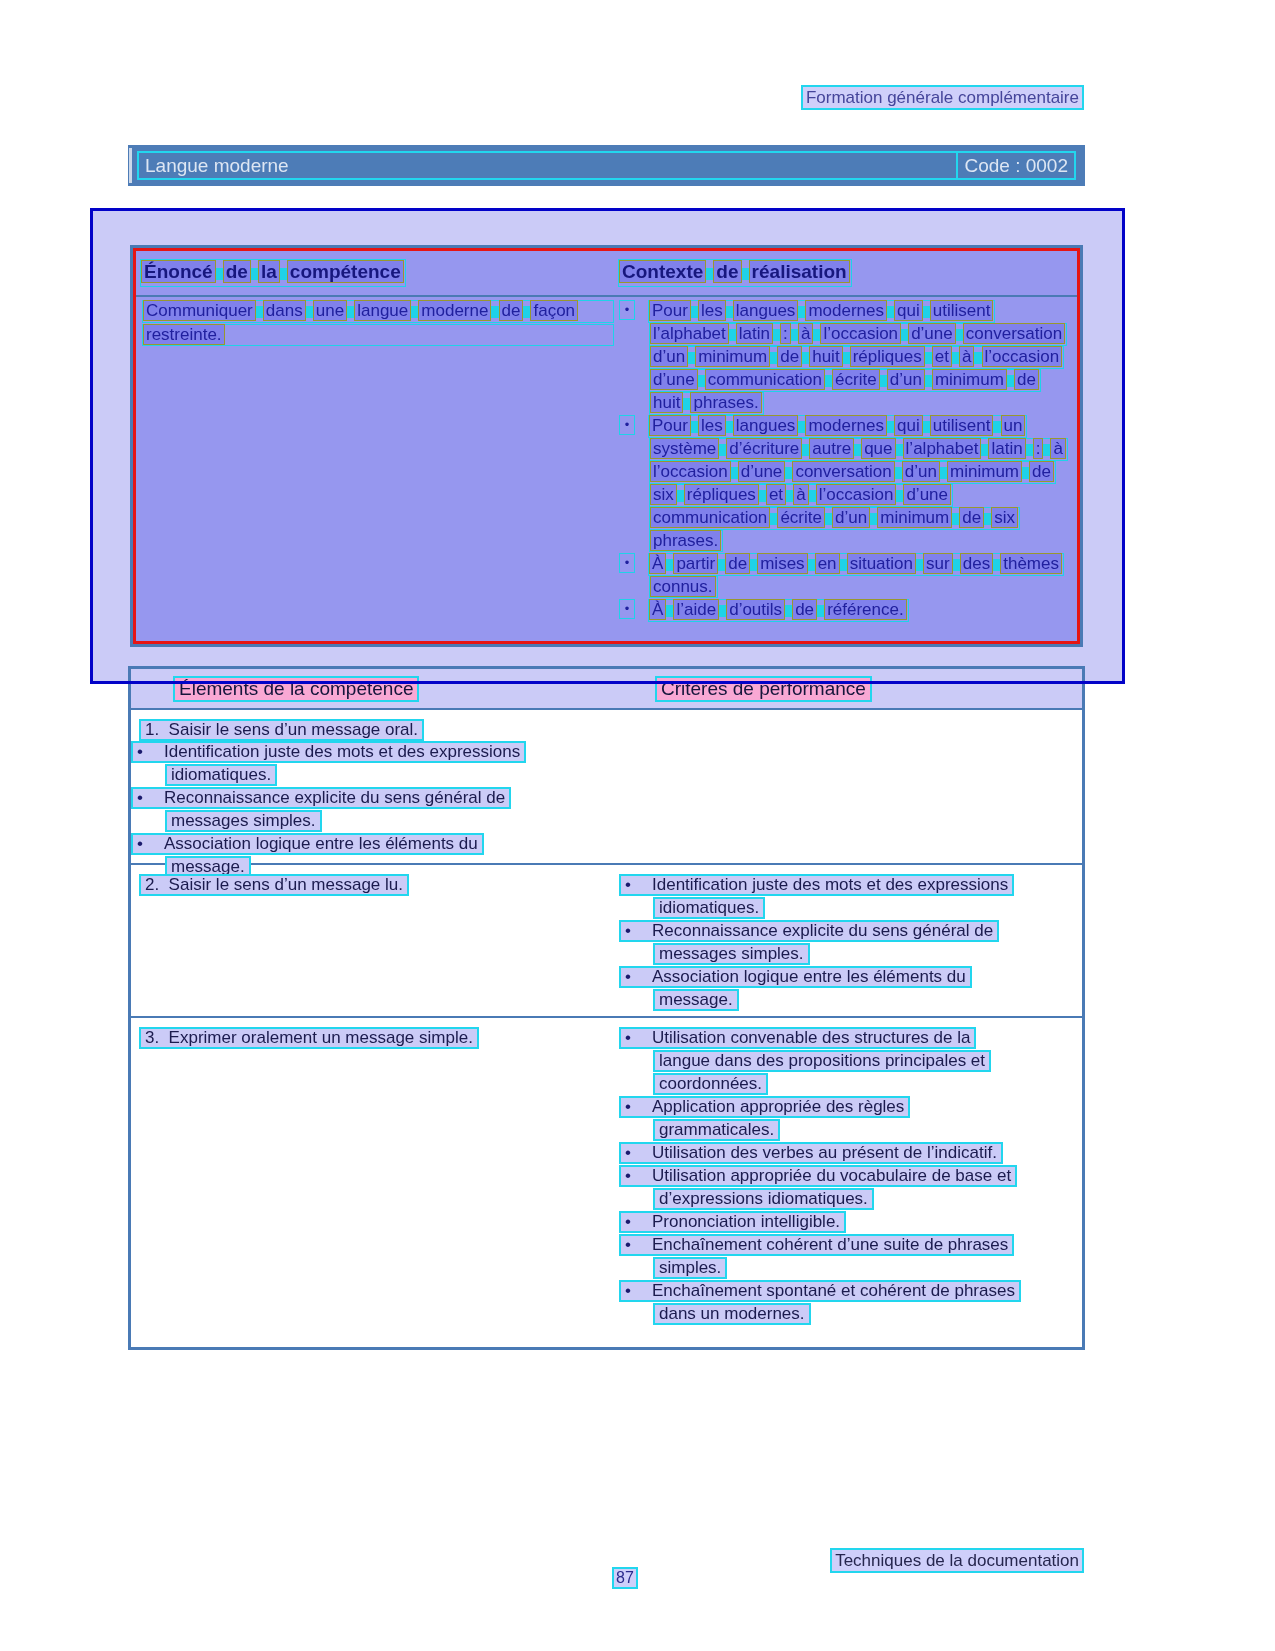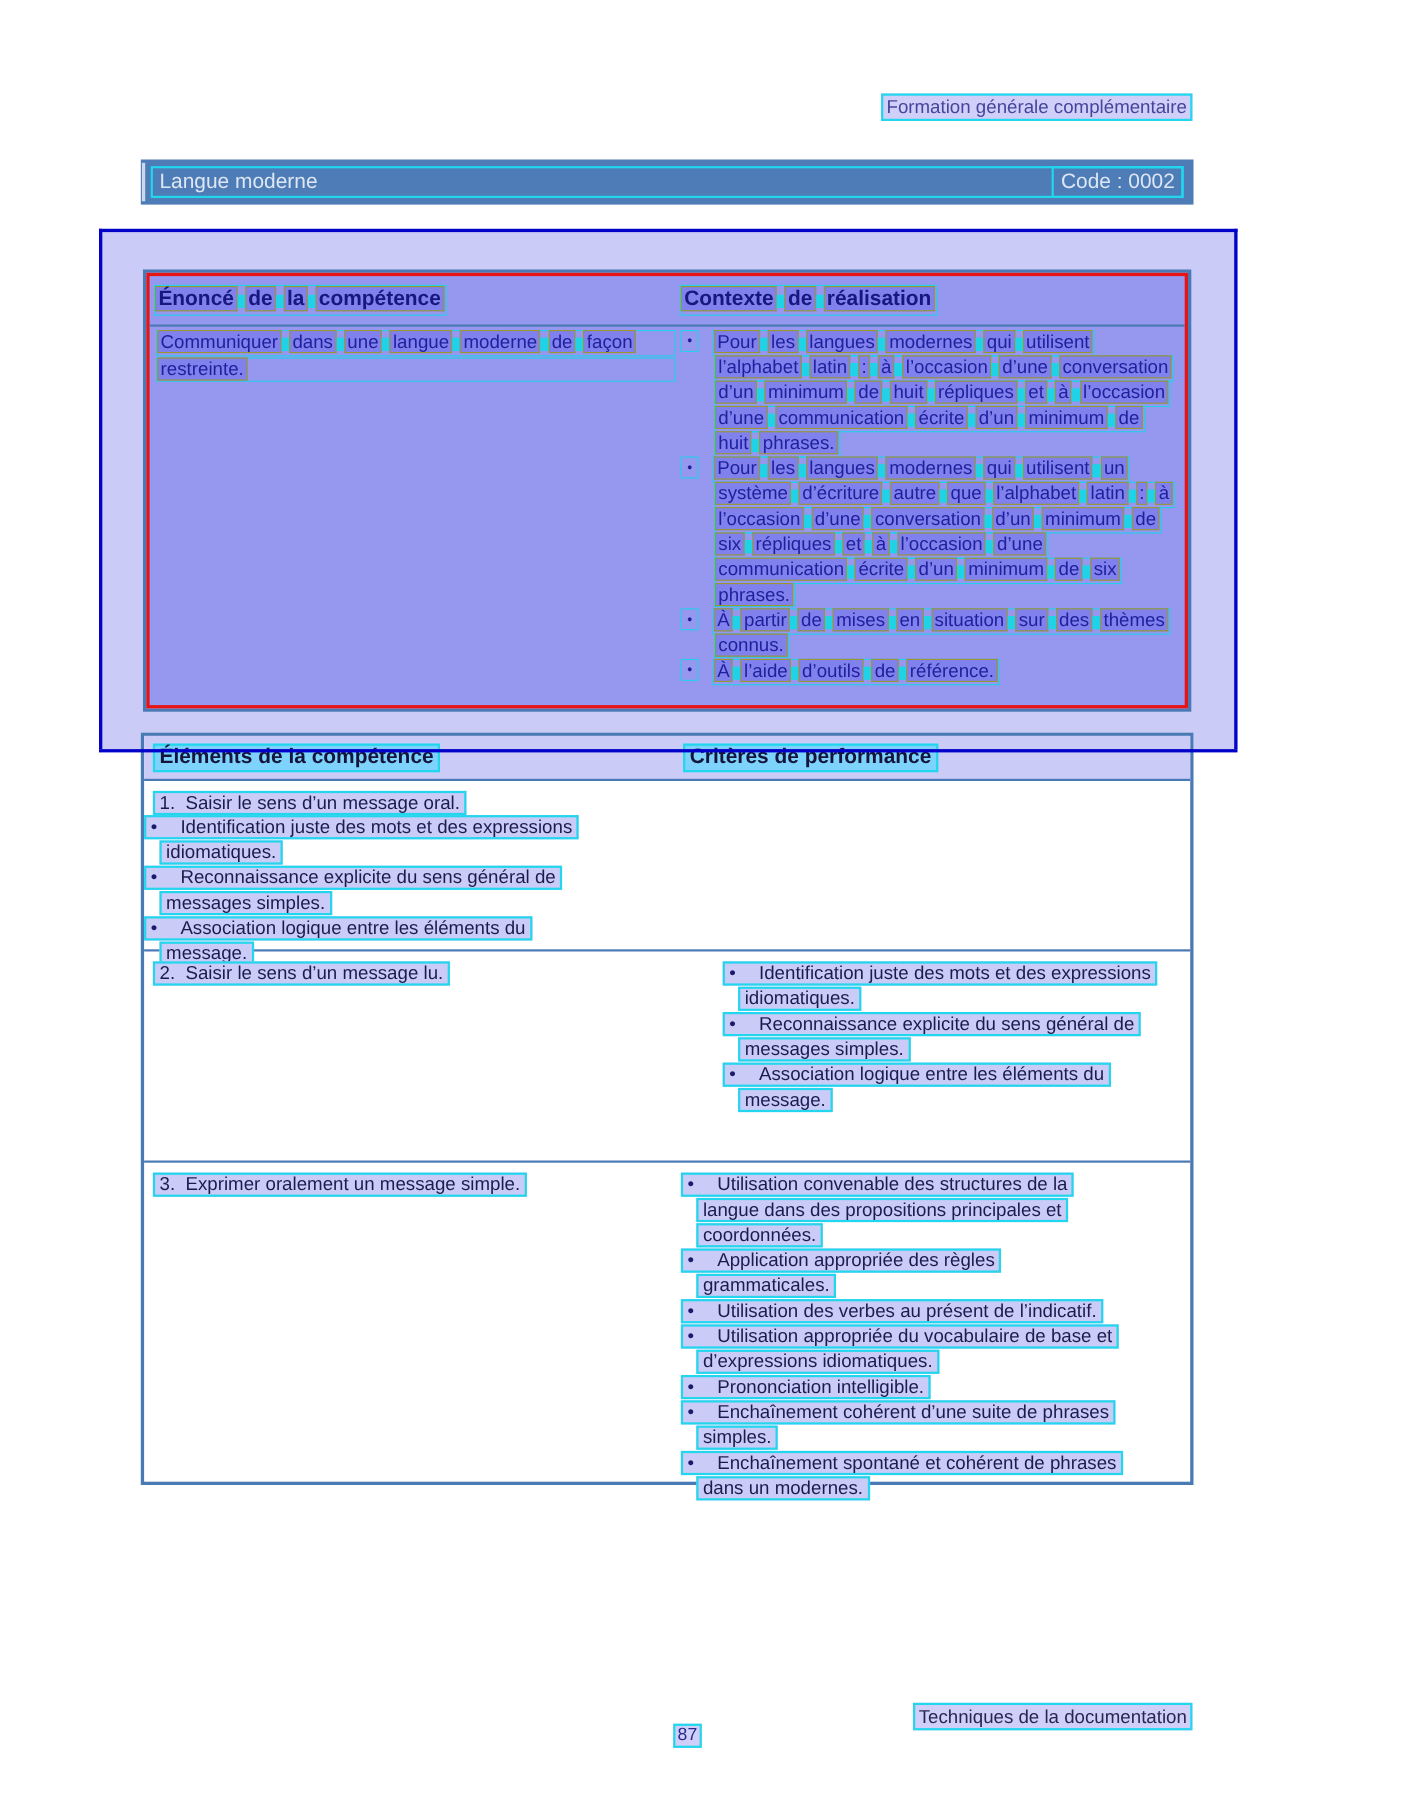--- a/index.html
+++ b/index.html
@@ -57,32 +57,32 @@
           color:#20209e;font-size:13px;line-height:17px;text-align:center;margin:0 13px 0 5px;}
   .t1cont{margin-left:35px;}
 
   
   .table2{position:absolute;left:128px;top:651px;width:957px;height:684px;box-sizing:border-box;
           border:3px solid #4a7ab5;background:#ffffff;z-index:2;}
   .t2-header{display:flex;align-items:center;height:41px;background:#cbcbf7;
           border-bottom:2px solid #4a7ab5;box-sizing:border-box;}
   .t2-hcell1{width:480px;padding-left:8px;}
   .t2-hcell2{flex:1;padding-left:2px;}
-  .t2hstrip{display:inline-block;border:2px solid #22d6ee;background:#7dd3fc;color:#15153c;
-          font-size:19px;font-weight:bold;line-height:22px;padding:0 4px;}
+  .t2hstrip{display:inline-block;border:2px solid #22d6ee;background:#f9a8d4;color:#15153c;
+          font-size:19px;font-weight:normal;line-height:22px;padding:0 4px;margin-left:34px;}
   .t2row{display:flex;padding-top:9px;box-sizing:border-box;}
   .t2row:not(:last-child){border-bottom:2px solid #4a7ab5;}
   .t2row:nth-child(1){height:155px;flex-direction:column;}
-  .t2row:nth-child(2){height:192px;gap:38px;}
+  .t2row:nth-child(2){height:153px;}
   .t2c1{width:480px;padding-left:8px;}
   .t2c2{flex:1;}
   .t2strip{display:inline-block;border:2px solid #22d6ee;background:#cbcbf7;color:#1b1b4e;
           font-size:17px;line-height:18px;padding:0 4px;white-space:pre-wrap;box-sizing:content-box;}
   .t2lineWrap{height:23px;}
-  .t2lineWrap.cont{margin-left:14px;}
+  .t2lineWrap.cont{margin-left:34px;}
   .t2dot{display:inline-block;width:27px;color:#1b1b6e;}
 </style>
 </head>
 <body>
 
 <div class="page">
 
   <div class="corner">Formation générale complémentaire</div>
 
   <div class="titlebar">

